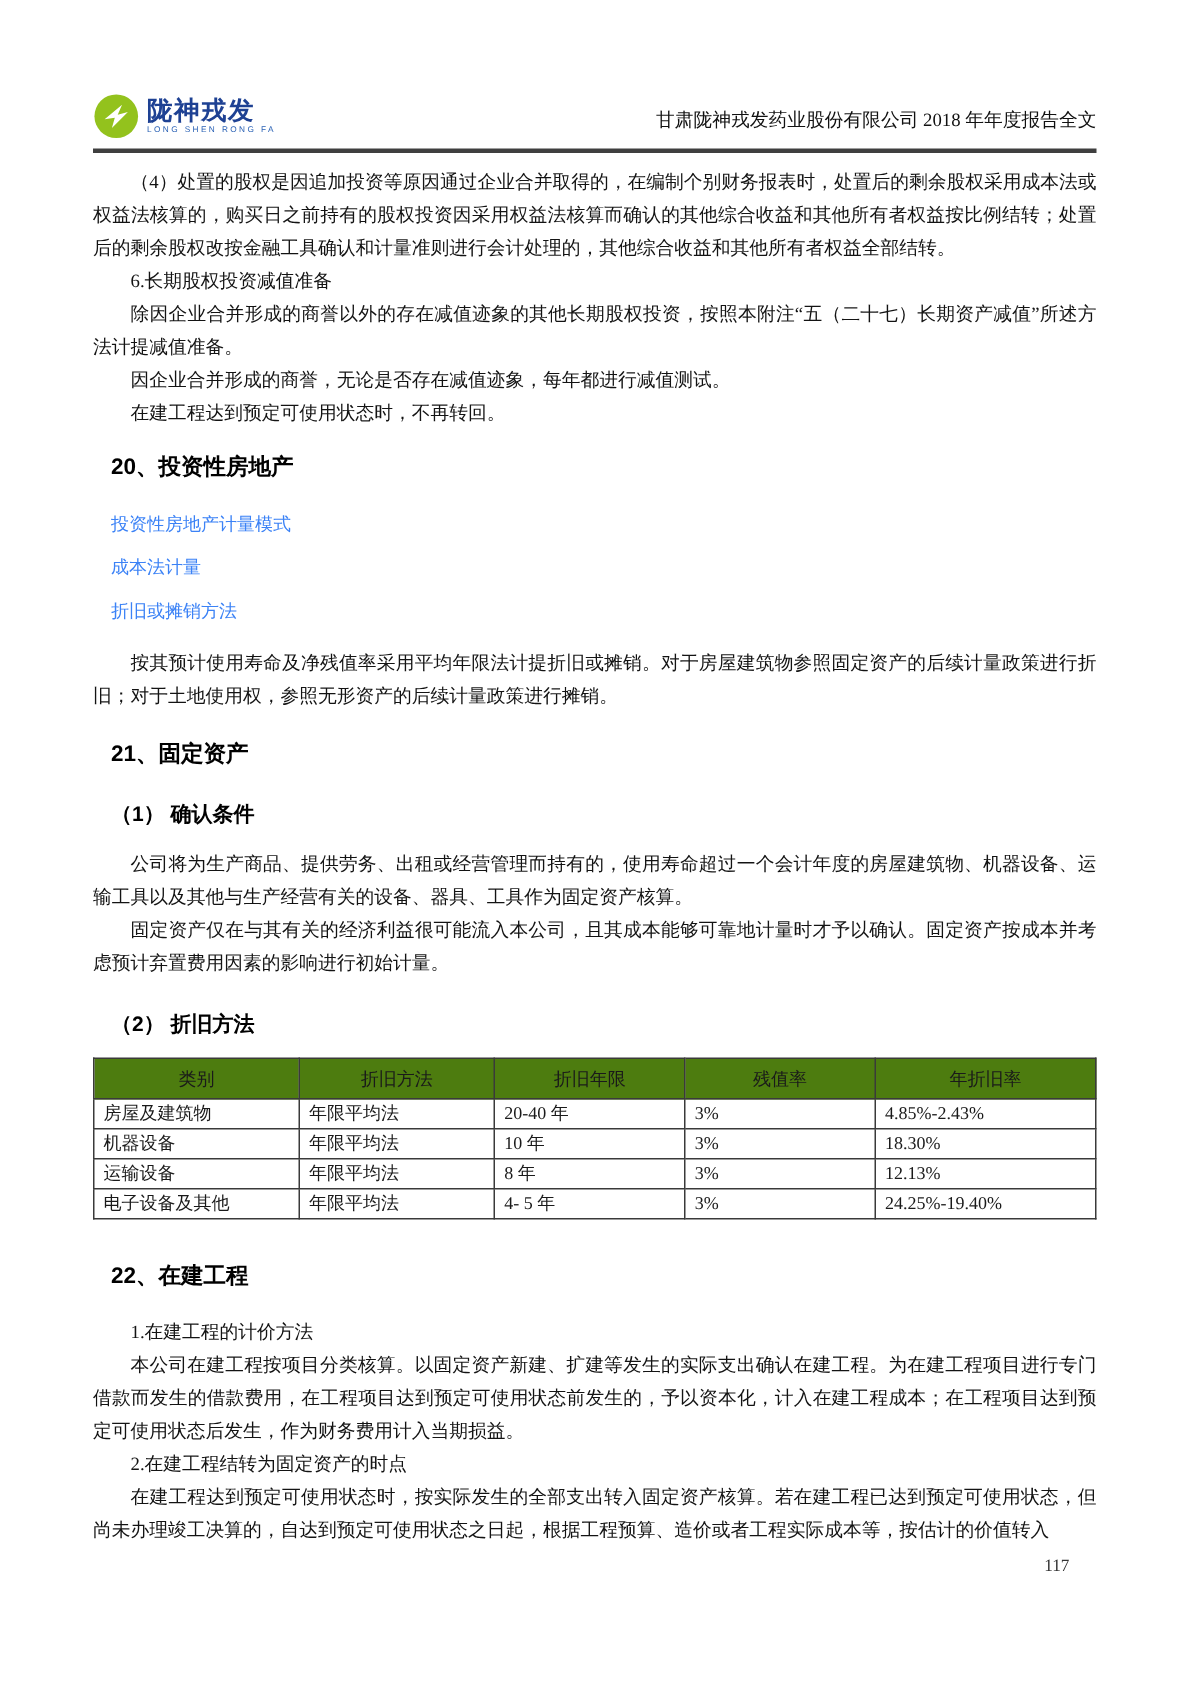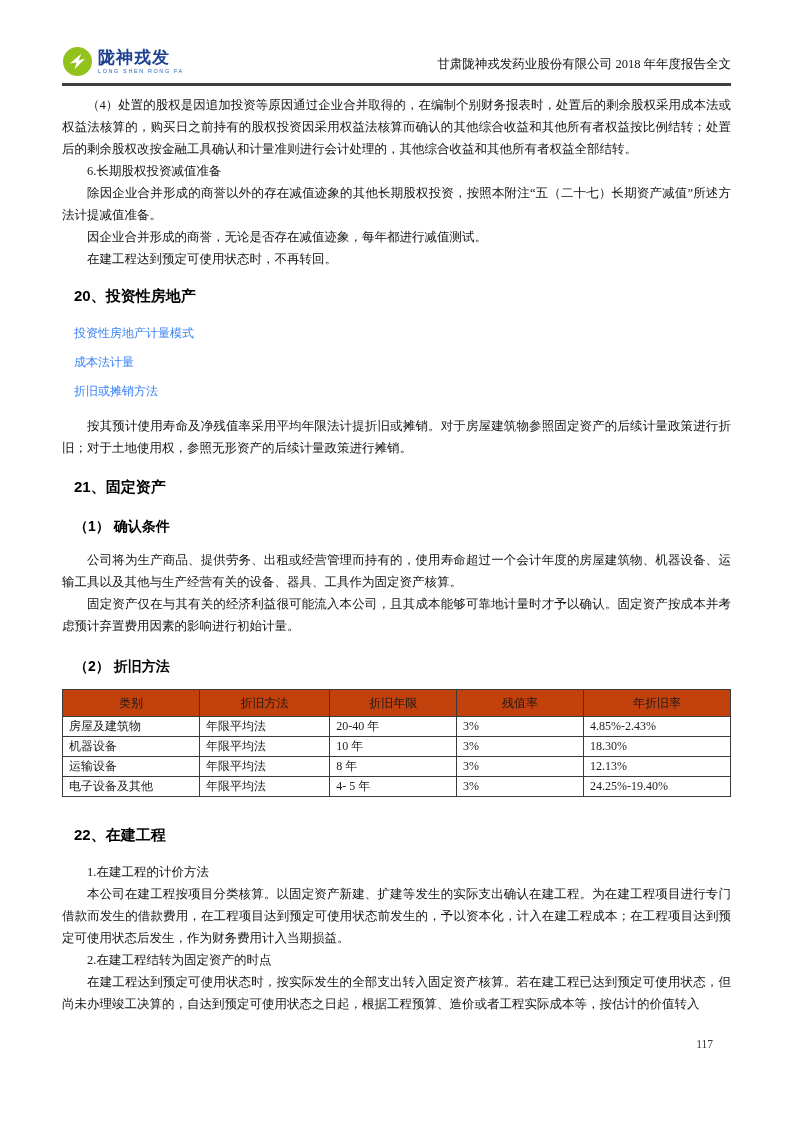--- a/index.html
+++ b/index.html
@@ -8,21 +8,21 @@
     background: #ffffff;
     font-family: "Liberation Serif", "DejaVu Serif", serif;
     color: #1a1a1a;
     overflow: hidden;
     position: relative;
   }
   .page { padding: 0 62px; box-sizing: border-box; }
 
   
   .hdr {
-    padding-top: 46px;
+    padding-top: 62px;
     display: flex;
     justify-content: space-between;
     align-items: flex-end;
     border-bottom: 3px solid #3f3f3f;
     padding-bottom: 6px;
   }
   .logo { display: flex; align-items: center; gap: 5px; }
   .logo-circle { width: 31px; height: 31px; flex: 0 0 auto; }
   .brand { display: flex; flex-direction: column; line-height: 1; }
   .brand-cn {
@@ -58,21 +58,21 @@
   .mt18 { margin-top: 18px; }
   .mt28 { margin-top: 28px; }
 
   
   table.dep {
     border-collapse: collapse; width: 100%; margin-top: 6px;
     font-size: 12px; table-layout: fixed;
   }
   table.dep th, table.dep td { border: 1px solid #3a3a3a; }
   table.dep th {
-    background: #c2410c; font-weight: normal; text-align: center;
+    background: #4d7c0f; font-weight: normal; text-align: center;
     height: 24px; padding: 1px 4px;
   }
   table.dep td { height: 17px; padding: 1px 6px; text-align: left; }
 
   
   .pageno {
     position: absolute; top: 1038px; right: 80px;
     font-size: 11.5px; color: #333;
   }
 </style>

